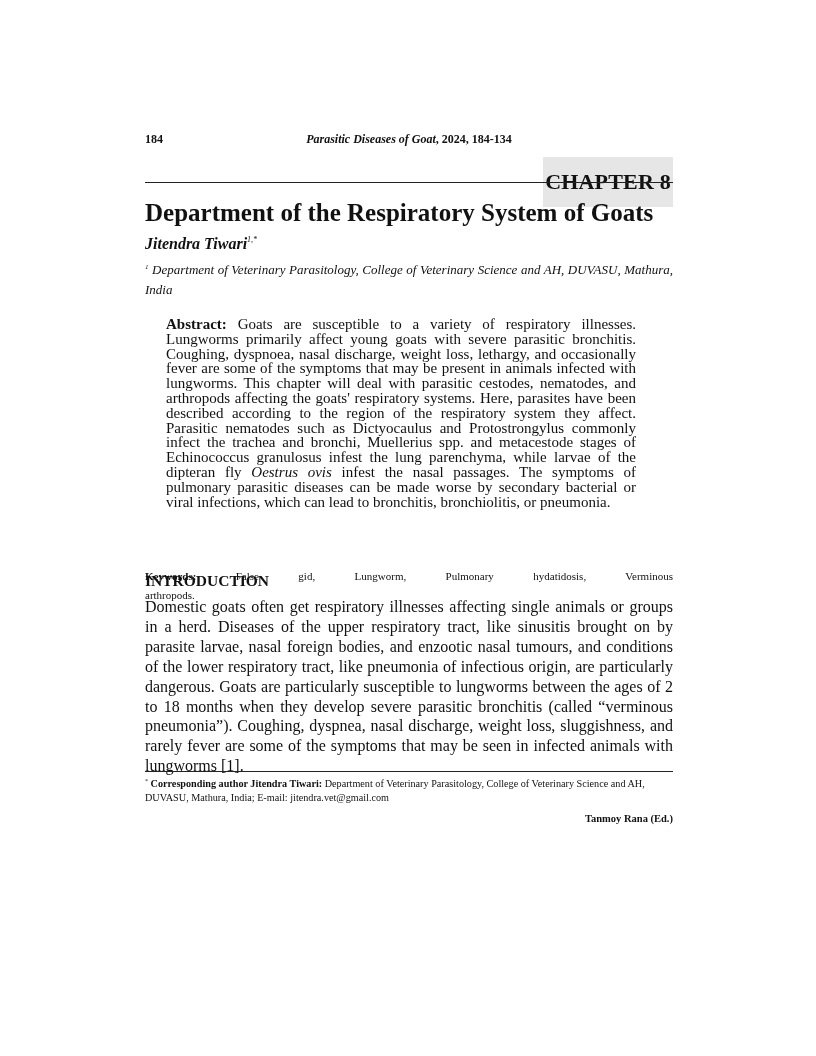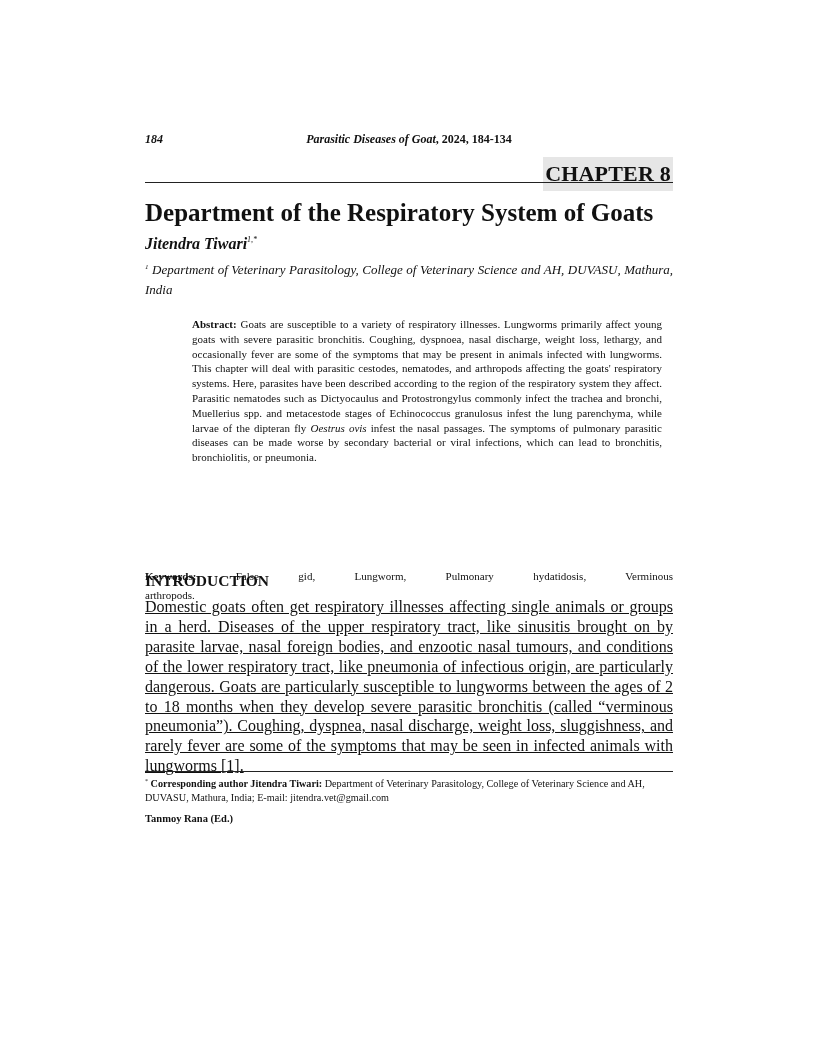--- a/index.html
+++ b/index.html
@@ -1,38 +1,38 @@
 <!DOCTYPE html>
 <html><head>
 <meta charset="utf-8">
 <style>
   html, body { margin: 0; padding: 0; background: #ffffff; }
   body { width: 816px; height: 1056px; position: relative; font-family: "Liberation Serif", serif; color: #111; overflow: hidden; }
   .abs { position: absolute; }
   .runhead { top: 132px; left: 145px; width: 528px; font-size: 12px; font-weight: bold; }
-  .runhead .pg { position: absolute; left: 0; top: 0; font-style: italic; }
+  .runhead .pg { position: absolute; left: 0; top: 0; }
   .runhead .jr { position: absolute; left: 0; width: 528px; text-align: center; top: 0; }
   .runhead .jr i { font-style: italic; }
-  .chapter { top: 157px; right: 143px; background: #e6e6e6; font-size: 22px; font-weight: bold; padding: 4px 2px; line-height: 26px; letter-spacing: 0.2px; margin-left: 8px; }
+  .chapter { top: 157px; right: 143px; background: #e6e6e6; font-size: 22px; font-weight: bold; padding: 12px 2px; line-height: 26px; letter-spacing: 0.2px; margin-left: 8px; }
   .rule-top { top: 182px; left: 145px; width: 528px; height: 0; border-top: 1px solid #222; }
   .title { top: 197px; left: 145px; font-size: 25px; font-weight: bold; line-height: 32px; white-space: nowrap; }
   .author { top: 235px; left: 145px; font-size: 16px; font-weight: bold; font-style: italic; }
   .author sup { font-size: 8px; font-weight: normal; vertical-align: 7px; }
   .affil { top: 257px; left: 145px; width: 528px; font-size: 13px; font-style: italic; line-height: 20px; text-align: justify; text-align-last: left; }
   .affil sup { font-size: 7px; vertical-align: 5px; }
-  .abstract { top: 317px; left: 192px; width: 470px; font-size: 11px; line-height: 14.8px; text-align: justify; }
+  .abstract { top: 317px; left: 166px; width: 470px; font-size: 15px; line-height: 14.8px; text-align: justify; }
   .abstract b { font-weight: bold; }
   .keywords { top: 534px; left: 145px; width: 528px; font-size: 11px; line-height: 19px; text-align: justify; text-align-last: left; margin-top: 33px; }
   .keywords .kline1 { text-align-last: justify; display: block; }
   .intro-h { top: 572px; left: 145px; font-size: 15.5px; font-weight: bold; }
-  .intro-p { top: 597px; left: 145px; width: 528px; font-size: 16px; line-height: 19.9px; text-align: justify; text-decoration: underline; }
+  .intro-p { top: 597px; left: 145px; width: 528px; font-size: 16px; line-height: 19.9px; text-align: justify; }
   .rule-foot { top: 771px; left: 145px; width: 528px; height: 0; border-top: 1px solid #222; }
   .footnote { top: 775px; left: 145px; width: 528px; font-size: 10.2px; line-height: 13.5px; }
   .footnote sup { font-size: 6px; vertical-align: 4px; }
-  .editor { top: 812px; left: 145px; width: 528px; text-align: left; font-size: 10.5px; font-weight: bold; line-height: 13px; }
+  .editor { top: 812px; left: 145px; width: 528px; text-align: right; font-size: 10.5px; font-weight: bold; line-height: 13px; }
 </style>
 </head>
 <body>
 
 <div class="abs runhead">
   <span class="pg">184</span>
   <span class="jr"><i>Parasitic Diseases of Goat</i><span>, 2024, 184-134</span></span>
 </div>
 
 <div class="abs chapter">CHAPTER 8</div>

